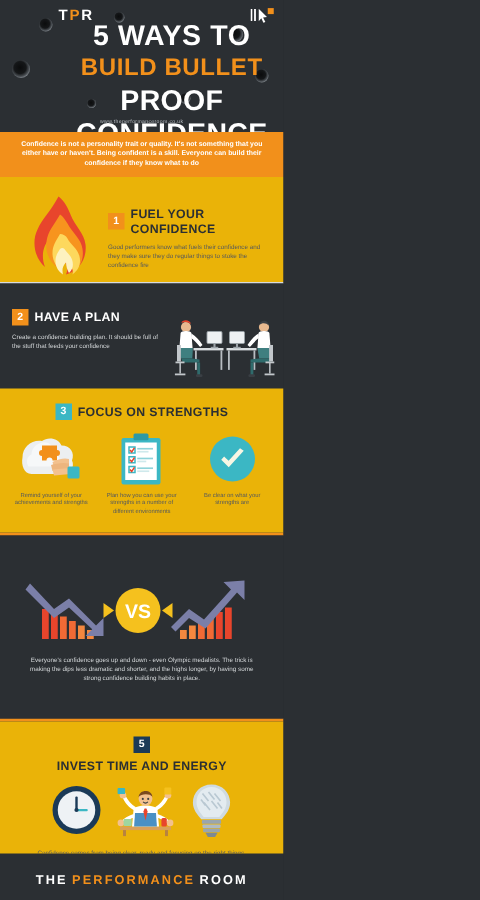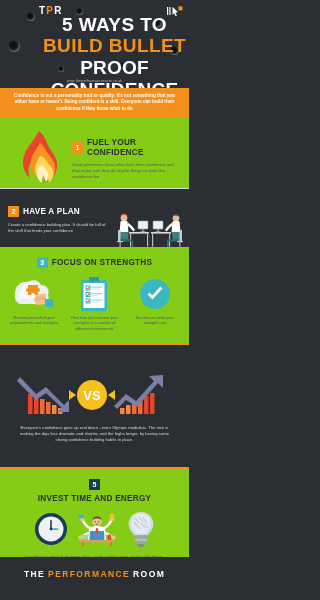--- a/index.html
+++ b/index.html
@@ -21,40 +21,40 @@
     position:absolute; left:7px; top:5px;
     font-size:10px; font-weight:bold; letter-spacing:1.2px; color:#ffffff; z-index:4;margin-left:32px;
   }
   .logo-tpr .p { color:#f2901b; }
   .logo-right { position:absolute; right:6px; top:4px; z-index:4; }
   .title-block { position:absolute; left:0; right:0; top:14px; text-align:center; z-index:3;padding-left:40px; }
   .t1 {
     font-size:19px; font-weight:bold; color:#ffffff; letter-spacing:0.4px; line-height:21px;
   }
   .t2 {
-    font-size:19px; font-weight:bold; color:#f2901b; letter-spacing:0.4px; line-height:22px;
+    font-size:16px; font-weight:bold; color:#f2901b; letter-spacing:0.4px; line-height:22px;
   }
   .t3 {
     font-size:19px; font-weight:bold; color:#ffffff; letter-spacing:0.2px; line-height:22px;
   }
   .site-url {
     position:absolute; left:0; right:0; top:79px; text-align:center;
     font-size:3.4px; color:#b9bec3; letter-spacing:0.25px; z-index:3;
   }
 
   
   .intro {
     background:#f2901b; color:#ffffff;
     padding:5px 12px 6px; text-align:center;
     font-size:4.6px; line-height:6.4px; font-weight:bold;
   }
 
   
   .sec { position:relative; overflow:hidden; }
-  .sec-light { background:#84cc16; }
+  .sec-light { background:#eab308; }
   .sec-dark  { background:#2b2f33; }
   .hrule { height:2px; background:#f2901b; }
   .hrule-thin { height:1px; background:#d7dadd; }
 
   .head-row { display:flex; align-items:center; gap:4px; }
   .numbadge {
     width:11px; height:11px; flex:none;
     display:flex; align-items:center; justify-content:center;
     font-size:7px; font-weight:bold; color:#ffffff;
   }
@@ -68,21 +68,21 @@
   .body-dark { color:#55595d; }
   .body-light { color:#d5d8da; }
 
   
   .s1 { height:70px; padding:9px 8px 0 6px; display:flex; align-items:flex-start; }
   .s1-art { width:66px; flex:none; display:flex; justify-content:center; padding-top:3px; }
   .s1-txt { flex:1; padding-top:11px; }
   .s1-txt .body-txt { margin-top:5px; }
 
   
-  .s2 { height:58px; padding:17px 6px 0 8px; display:flex; align-items:flex-start; }
+  .s2 { height:70px; padding:17px 6px 0 8px; display:flex; align-items:flex-start; }
   .s2-txt { flex:1; }
   .s2-txt .body-txt { margin-top:5px; width:103px; }
   .s2-art { width:72px; flex:none; padding-top:2px; }
 
   
   .s3 { height:96px; padding:10px 4px 0; }
   .s3 .head-row { justify-content:center; }
   .cols { display:flex; margin-top:9px; }
   .col { flex:1; text-align:center; padding:0 3px; }
   .col-art { height:34px; display:flex; align-items:center; justify-content:center; }

